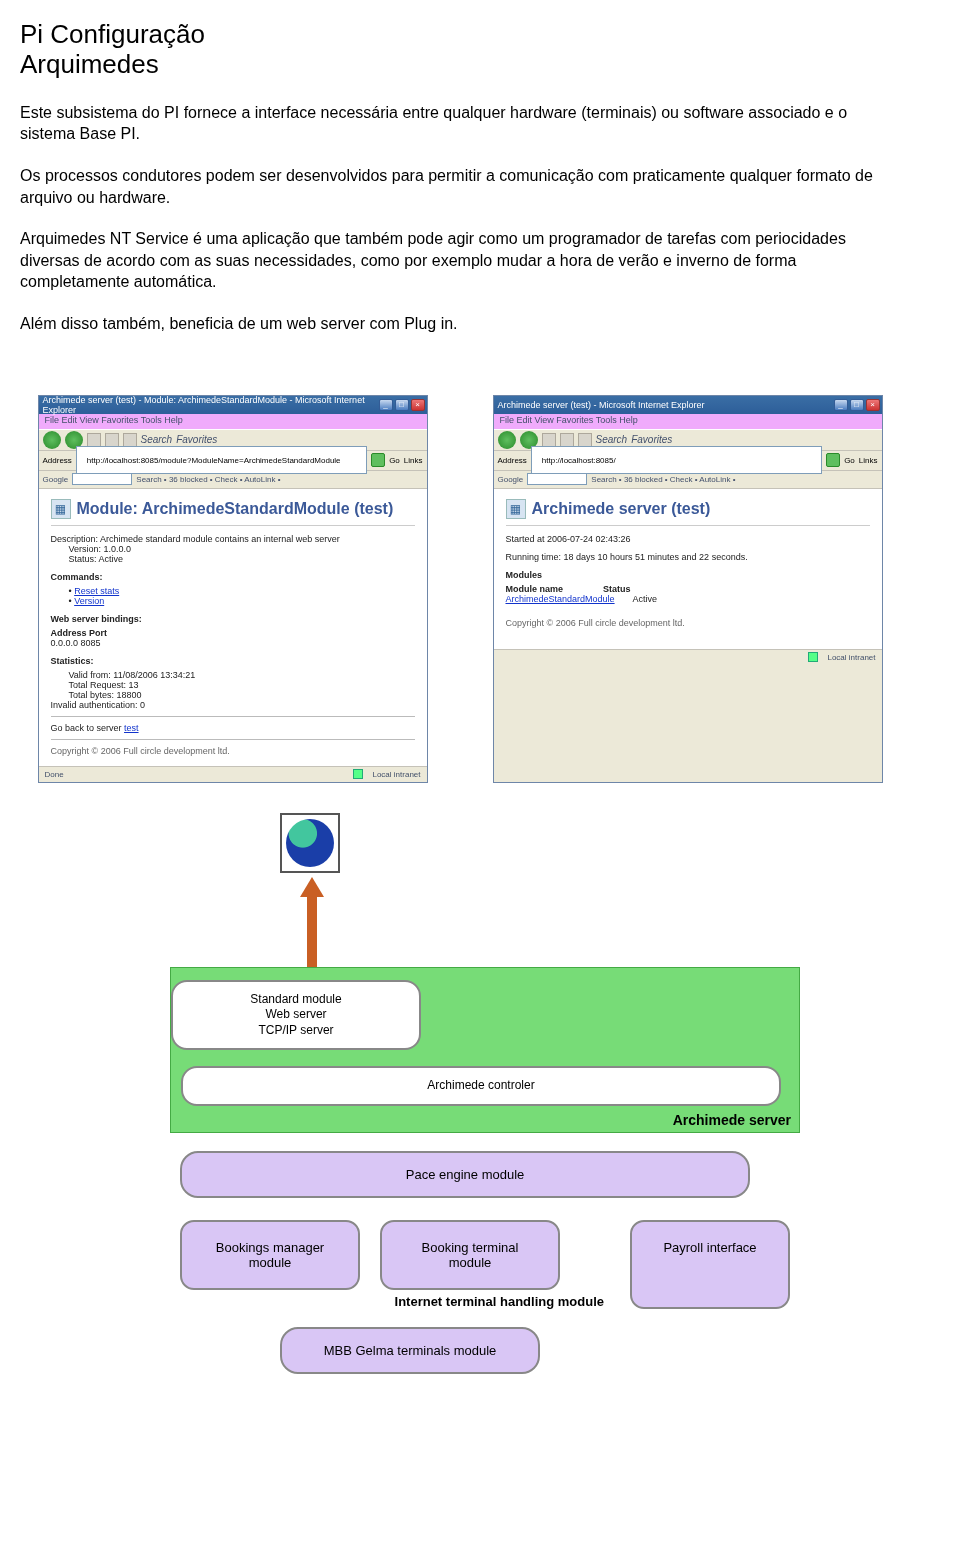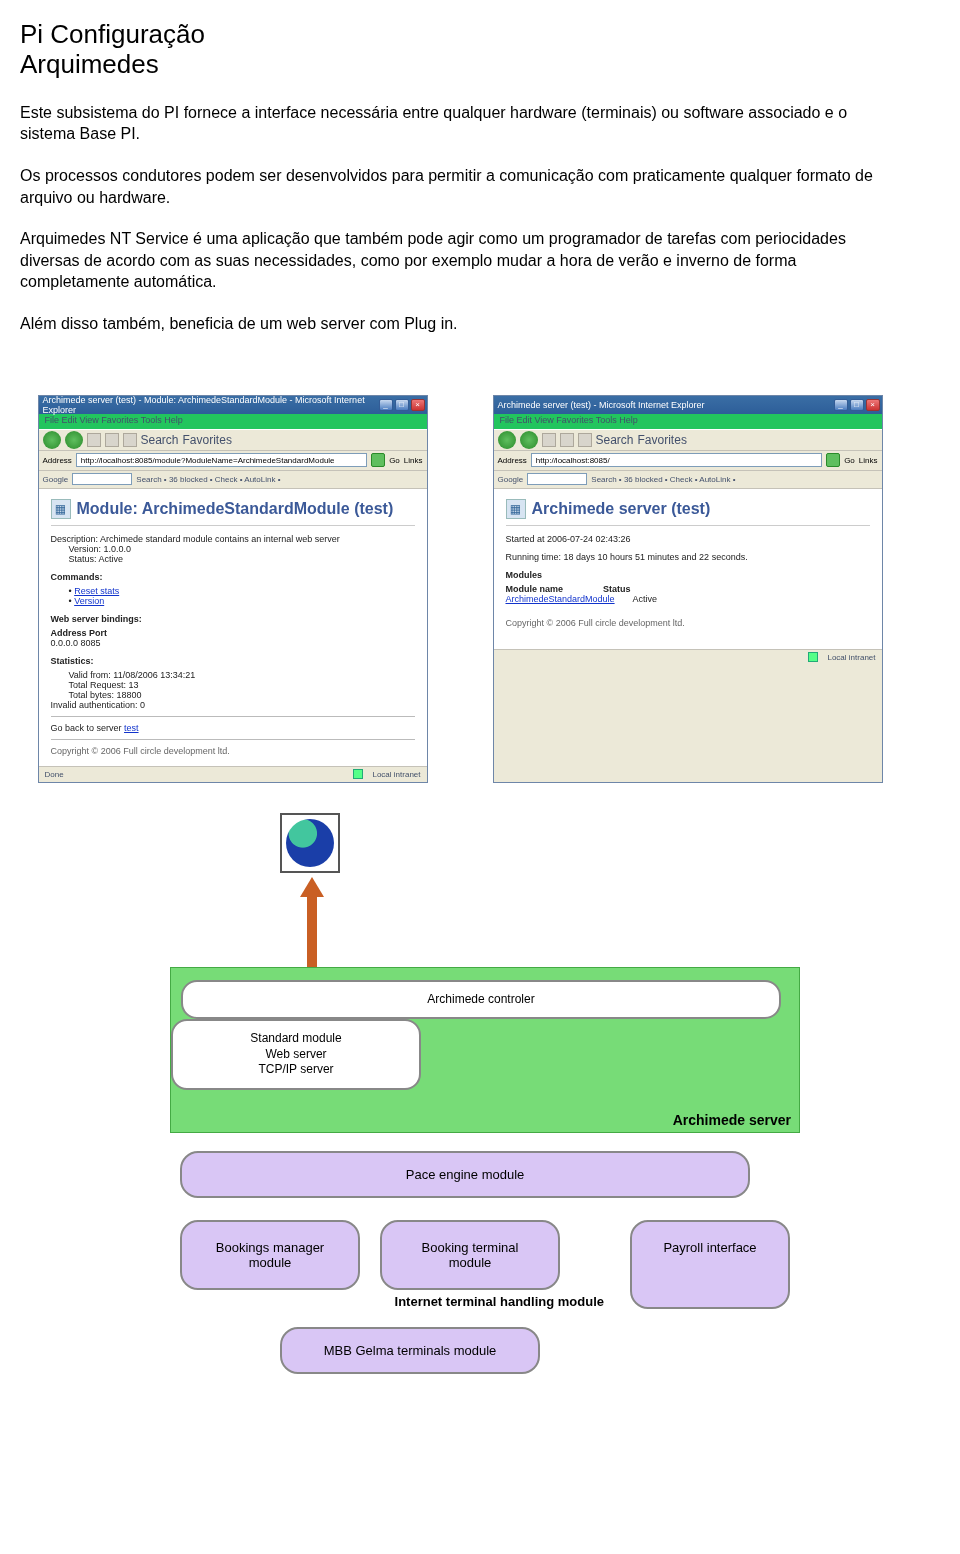--- a/index.html
+++ b/index.html
@@ -5,29 +5,29 @@
   * { box-sizing: border-box; margin: 0; padding: 0; }
   body { width: 960px; background: #fff; font-family: "Trebuchet MS", Verdana, sans-serif; color: #000; padding: 20px 60px 0 20px; }
   .heading { font-size: 26px; color: #000; font-weight: 400; line-height: 1.15; margin-bottom: 22px; }
   .para { font-size: 16px; line-height: 1.35; margin-bottom: 20px; }
   .shots-row { display: flex; gap: 30px; margin: 60px 0 30px 0; justify-content: space-around; }
   .browser-shot { width: 390px; border: 1px solid #6e86a8; background: #ece9d8; font-size: 9px; }
   .shot-titlebar { height: 18px; background: linear-gradient(#3a6ea5,#2d5e99); color: #fff; display: flex; align-items: center; justify-content: space-between; padding: 0 2px 0 4px; font-size: 9px; }
   .win-btns { display: flex; gap: 2px; }
   .win-btn { width: 14px; height: 12px; background: linear-gradient(#c7d8ef,#4a7cc0); border: 1px solid #335c96; border-radius: 2px; font-size:8px; text-align:center; line-height:10px; color:#fff;}
   .win-btn.close { background: linear-gradient(#e77,#c33); border-color:#933;}
-  .shot-menu { height: 15px; background: #22c55e; color: #42506a; padding: 1px 6px; font-size: 9px; }
+  .shot-menu { height: 15px; background: #f0abfc; color: #42506a; padding: 1px 6px; font-size: 9px; }
   .shot-toolbar { height: 22px; background: #ece9d8; border-top:1px solid #fff; border-bottom:1px solid #c5c2b8; display:flex; align-items:center; gap:4px; padding:0 4px;}
   .tb-btn { width:18px; height:18px; border-radius:50%; display:inline-block;}
   .tb-back { background: radial-gradient(circle,#5fbf5f,#2a8a2a);}
   .tb-fwd  { background: radial-gradient(circle,#5fbf5f,#2a8a2a);}
   .tb-stop { width:14px;height:14px;background:#d8d5cc;border:1px solid #ada89c;}
-  .tb-txt  { font-size:12px;color:#43506c;}
+  .tb-txt  { font-size:10px;color:#43506c;font-style:italic;}
   .shot-addr { height:20px; background:#ece9d8; border-bottom:1px solid #c5c2b8; display:flex; align-items:center; gap:4px; padding:0 4px; font-size:8px;}
-  .addr-box { flex:1; height:14px; background:#fff; border:1px solid #7e9db9; font-size:8px; padding:0 4px; display:flex; align-items:center;}
+  .addr-box { flex:1; height:28px; background:#fff; border:1px solid #7e9db9; font-size:8px; padding:0 10px; display:flex; align-items:center;}
   .go-btn { width:14px; height:14px; background:#5fbf5f; border:1px solid #2a8a2a; border-radius:2px;}
   .shot-google { height:18px; background:#ece9d8; border-bottom:1px solid #c5c2b8; display:flex; align-items:center; gap:4px; padding:0 4px; font-size:8px; color:#43506c;}
   .gbox { width:60px; height:12px; background:#fff; border:1px solid #7e9db9;}
   .shot-body { background:#fff; padding:10px 12px; font-size:9px; color:#222; min-height:100px;}
   .page-hdr { display:flex; align-items:center; gap:6px; border-bottom:1px solid #ccc; padding-bottom:6px; margin-bottom:8px;}
   .page-icon { width:20px; height:20px; background:#d7e4f2; border:1px solid #9bb; display:flex; align-items:center; justify-content:center; font-size:12px; color:#369;}
   .page-title { font-size:16px; font-weight:bold; color:#3b5998;}
   .lbl { font-size:9px; color:#222; }
   .bluelink { color:#1133cc; text-decoration:underline;}
   .hr { border-top:1px solid #bbb; margin:6px 0;}
@@ -45,21 +45,21 @@
   .arrow-head { width:0; height:0; border-left:12px solid transparent; border-right:12px solid transparent; border-bottom:20px solid #c95f24;}
   .arrow-body { width:10px; flex:1; background:#c95f24;}
   .server-box { width: 630px; background:#77dc77; border:1px solid #4a4; padding:12px 10px 26px 10px; position:relative;}
   .server-label { position:absolute; right:8px; bottom:4px; font-weight:bold; font-size:14px;}
   .inner-mod { background:#fff; border:2px solid #888; border-radius:16px; padding:10px 16px; text-align:center; font-size:12px; line-height:1.3;}
   .stdmod { width:250px; margin-bottom:16px; margin-left:-10px;}
   .ctrl { width:600px;}
   .pill { background:#d9c6f5; border:2px solid #888; border-radius:18px; padding:14px 19px; text-align:center; font-size:13px;}
   .pace { width:570px; margin:18px auto 0 10px;}
   .row3 { display:flex; gap:20px; margin:22px 0 0 10px; position:relative; width:640px;}
-  .row3 .pill { flex:0 0 180px; padding:18px 18px;}
+  .row3 .pill { flex:0 0 180px; padding:18px 18px;border-radius:14px;}
   .std-wrap { width:430px;}
   .std-caption { text-align:right; font-weight:bold; font-size:13px; margin:4px 6px 0 0;}
   .mbb { width:260px; margin:18px 13px 0 110px;}
 </style>
 </head>
 <body>
 
 <div class="heading">
   <span>Pi Configuração</span><br>
   <span>Arquimedes</span>
@@ -198,27 +198,27 @@
 <div class="diagram">
   <div class="globe-wrap">
       <div class="globe"></div>
     </div>
   <div class="arrow-col">
     <div class="arrow-head"></div>
       <div class="arrow-body"></div>
   </div>
 
   <div class="server-box">
-    <div class="inner-mod ctrl">
-      <span>Archimede controler</span>
-    </div>
     <div class="inner-mod stdmod">
       <div>Standard module</div>
       <div>Web server</div>
       <div>TCP/IP server</div>
+    </div>
+    <div class="inner-mod ctrl">
+      <span>Archimede controler</span>
     </div>
     <div class="server-label">Archimede server</div>
   </div>
 
   <div class="pill pace">
     <span>Pace engine module</span>
   </div>
 
   <div class="row3">
     <div class="std-wrap">

